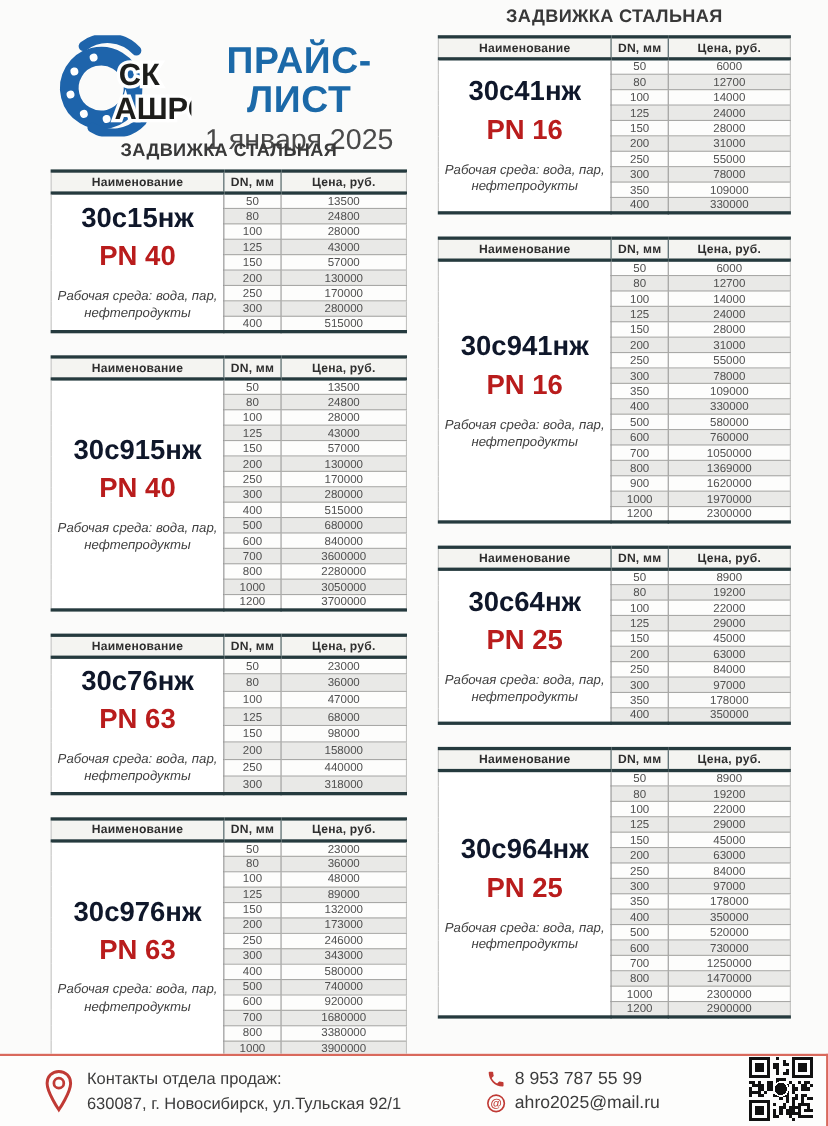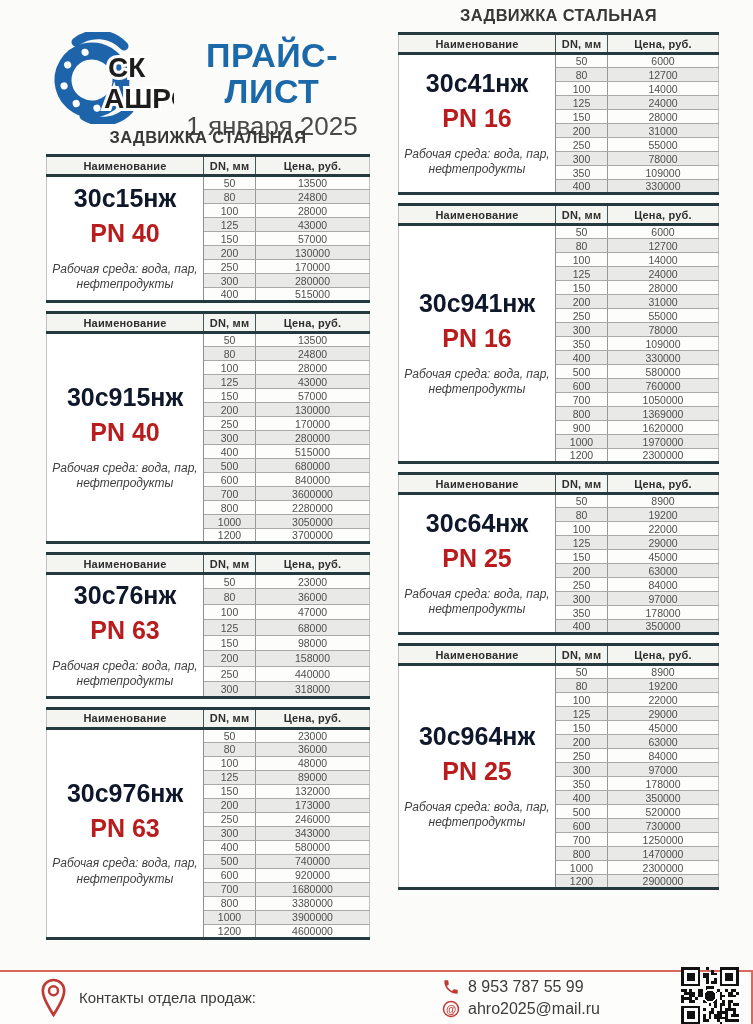--- a/index.html
+++ b/index.html
@@ -28,21 +28,21 @@
   .doc-date { font-size:26px; color:#4a4a4a; margin-top:2px; }
 
   .section-title {
     text-align:center; font-weight:bold; font-size:16.5px; color:#383838;
     letter-spacing:0.3px; margin:2px 0 7px 0;
   }
 
   
   table.price-table {
     width:100%; border-collapse:collapse; table-layout:fixed;
-    margin-bottom:8px; background:#fff;
+    margin-bottom:20px; background:#fff;
     border-left:1px solid #c2c2c0; border-right:1px solid #c2c2c0;
     border-bottom:3px solid #253a3e;
     padding-left:25px;
   }
   table.price-table th {
     background:#f4f4f1; color:#2e2e2e; font-size:11px; font-weight:bold;
     height:20px; border-top:3px solid #253a3e; border-bottom:3px solid #253a3e;
     letter-spacing:0.2px;
   }
   table.price-table th + th { border-left:1px solid #44585c; }
@@ -61,21 +61,21 @@
     border-bottom:1px solid #a8a8a6;
   }
   td.dn { border-right:1px solid #9a9a98; }
   tbody tr:nth-child(even) td.dn,
   tbody tr:nth-child(even) td.price { background:#e9e9e7; }
   tbody tr:nth-child(odd) td.dn,
   tbody tr:nth-child(odd) td.price { background:#fdfdfc; }
 
   
   .footer {
-    height:54px; flex:0 0 auto;
+    height:66px; flex:0 0 auto;
     border-top:2px solid #d9695c; border-right:2px solid #d9695c;
     display:flex; align-items:center; gap:12px;
     padding:4px 12px 4px 40px; background:#fdfdfc;
   }
   .contact-left { display:flex; align-items:center; gap:12px; width:390px; }
   .contact-lines { font-size:15px; color:#3c3c3c; line-height:1.55; }
   .contact-mid { display:flex; flex-direction:column; gap:4px; width:220px; }
   .contact-row { display:flex; align-items:center; gap:8px; font-size:16px; color:#3c3c3c;text-align:center; }
   .qr-wrap { margin-left:auto; }
 </style>
@@ -689,20 +689,21 @@
   </div>
 
   <div class="footer">
     <div class="contact-left">
       <svg width="27" height="42" viewBox="0 0 24 36">
         <path d="M12 2 C6.5 2 2.5 6.2 2.5 11.5 C2.5 19 12 33 12 33 C12 33 21.5 19 21.5 11.5 C21.5 6.2 17.5 2 12 2 Z" fill="none" stroke="#c03a35" stroke-width="2.4"></path>
         <circle cx="12" cy="11.5" r="4" fill="none" stroke="#c03a35" stroke-width="2.2"></circle>
       </svg>
       <div class="contact-lines">
         <div>Контакты отдела продаж:</div>
+        <div>630087, г. Новосибирск, ул.Тульская 92/1</div>
       </div>
     </div>
     <div class="contact-mid">
       <div class="contact-row">
         <svg width="18" height="18" viewBox="0 0 24 24">
           <path fill="#c03a35" d="M6.62 10.79c1.44 2.83 3.76 5.14 6.59 6.59l2.2-2.2c.27-.27.67-.36 1.02-.24 1.12.37 2.33.57 3.57.57.55 0 1 .45 1 1V20c0 .55-.45 1-1 1-9.39 0-17-7.61-17-17 0-.55.45-1 1-1h3.5c.55 0 1 .45 1 1 0 1.25.2 2.45.57 3.57.11.35.03.74-.25 1.02l-2.2 2.2z"></path>
         </svg>
         <span>8 953 787 55 99</span>
       </div>
       <div class="contact-row">

